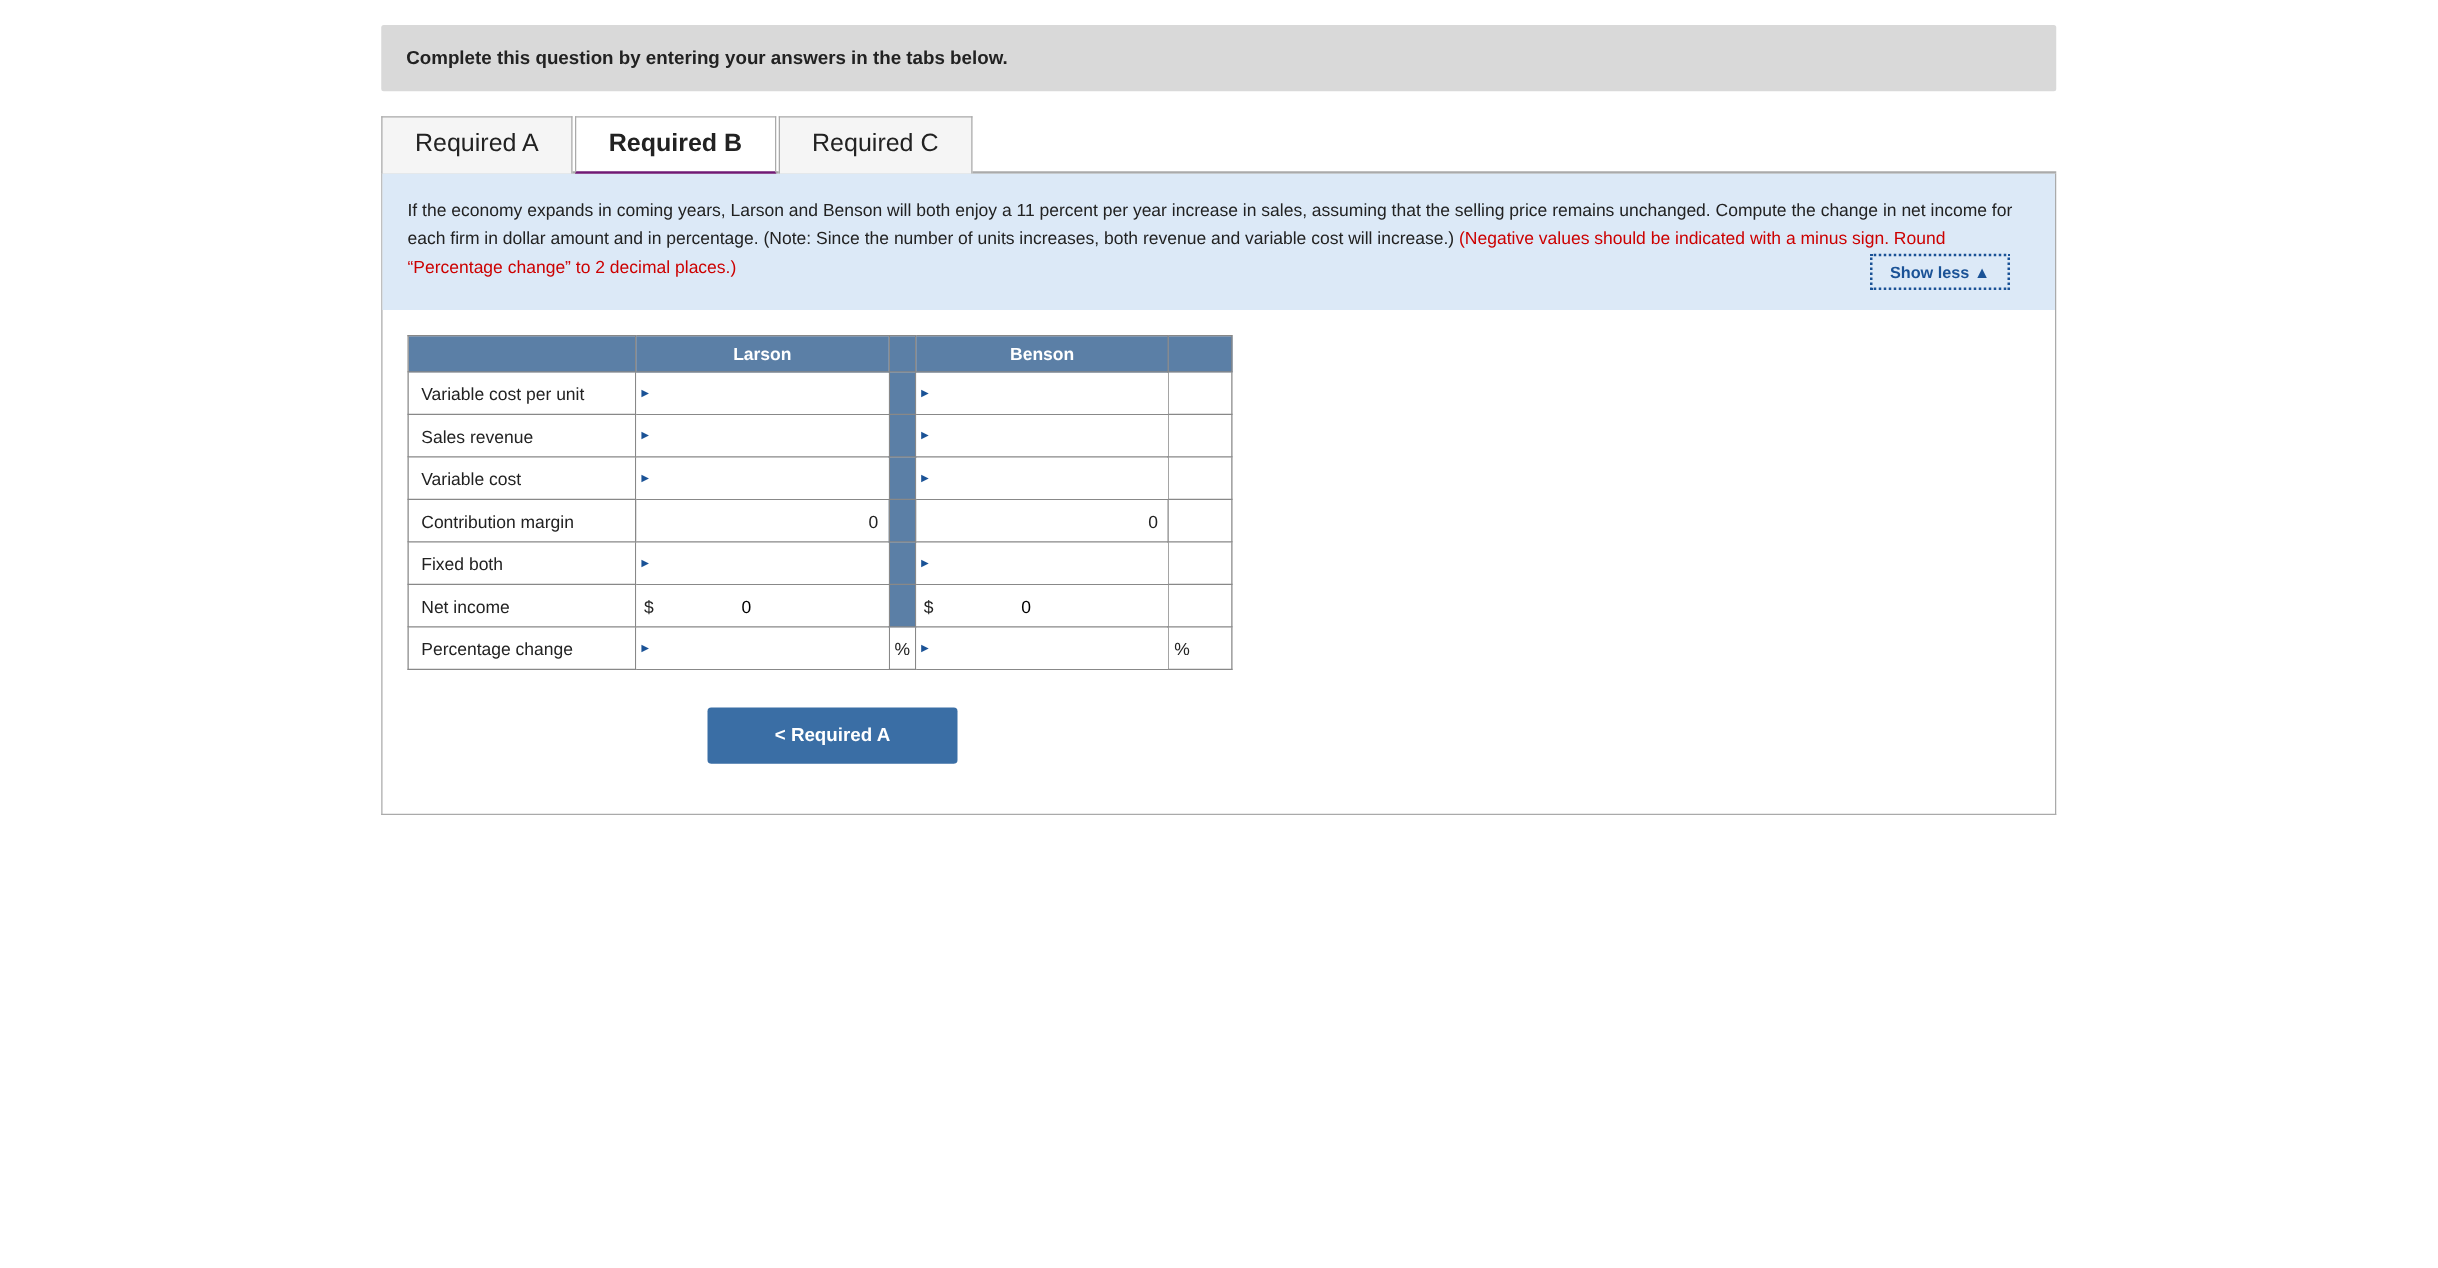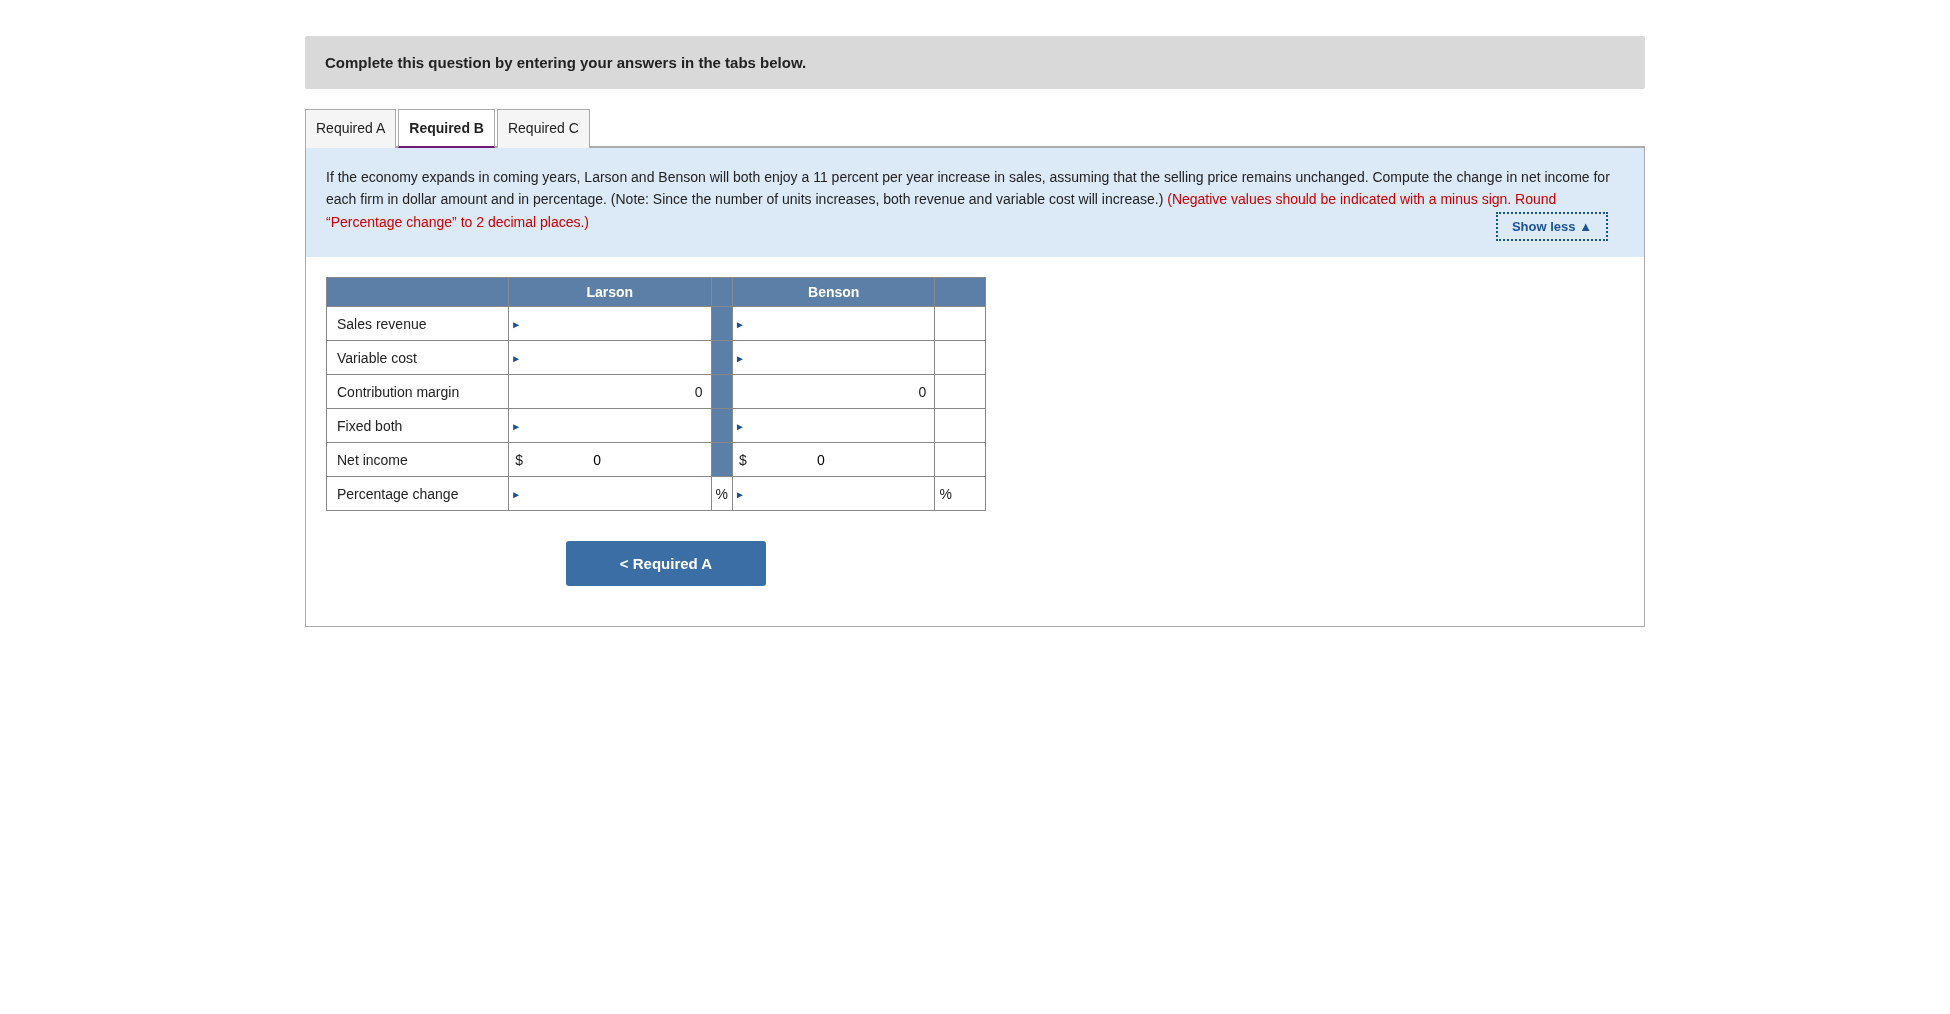--- a/index.html
+++ b/index.html
@@ -10,21 +10,21 @@
 
     body {
       background: #ffffff;
       font-family: Arial, sans-serif;
       font-size: 14px;
       color: #222;
     }
 
     .page-wrapper {
       max-width: 1380px;
-      margin: 16px auto;
+      margin: 0 auto;
       padding: 20px;
     }
 
     .instruction-banner {
       background: #d9d9d9;
       padding: 18px 20px;
       margin-bottom: 18px;
       border-radius: 2px;
     }
 
@@ -33,26 +33,26 @@
       font-size: 15px;
     }
 
     .tabs-row {
       display: flex;
       border-bottom: 2px solid #aaa;
       margin-bottom: 0;
     }
 
     .tab {
-      padding: 10px 10px;
+      padding: 10px 26px;
       border: 1px solid #aaa;
       border-bottom: none;
       background: #f5f5f5;
       cursor: pointer;
-      font-size: 14px;
+      font-size: 20px;
       margin-right: 2px;
       position: relative;
       top: 2px;
     }
 
     .tab.active {
       background: #ffffff;
       border-bottom: 2px solid #701a75;
       z-index: 1;
       font-weight: bold;
@@ -268,20 +268,39 @@
           <tr class="header-row-companies">
             <th class="empty-left"></th>
             <th>Larson</th>
             <th class="col-divider"></th>
             <th>Benson</th>
             <th class="empty-left"></th>
           </tr>
         </thead>
         <tbody>
 
+          <tr class="data-row">
+            <td class="row-label">
+              <span>Variable cost per unit</span>
+            </td>
+            <td class="input-cell">
+              <div class="input-with-arrow">
+                <span class="arrow-indicator">►</span>
+                <input type="text" value="" style="">
+              </div>
+            </td>
+            <td class="col-divider"></td>
+            <td class="input-cell">
+              <div class="input-with-arrow">
+                <span class="arrow-indicator">►</span>
+                <input type="text" value="" style="">
+              </div>
+            </td>
+            <td class="value-cell"></td>
+          </tr>
 
           <tr class="data-row">
             <td class="row-label">
               <span>Sales revenue</span>
             </td>
             <td class="input-cell">
               <div class="input-with-arrow">
                 <span class="arrow-indicator">►</span>
                 <input type="text" value="" style="">
               </div>

